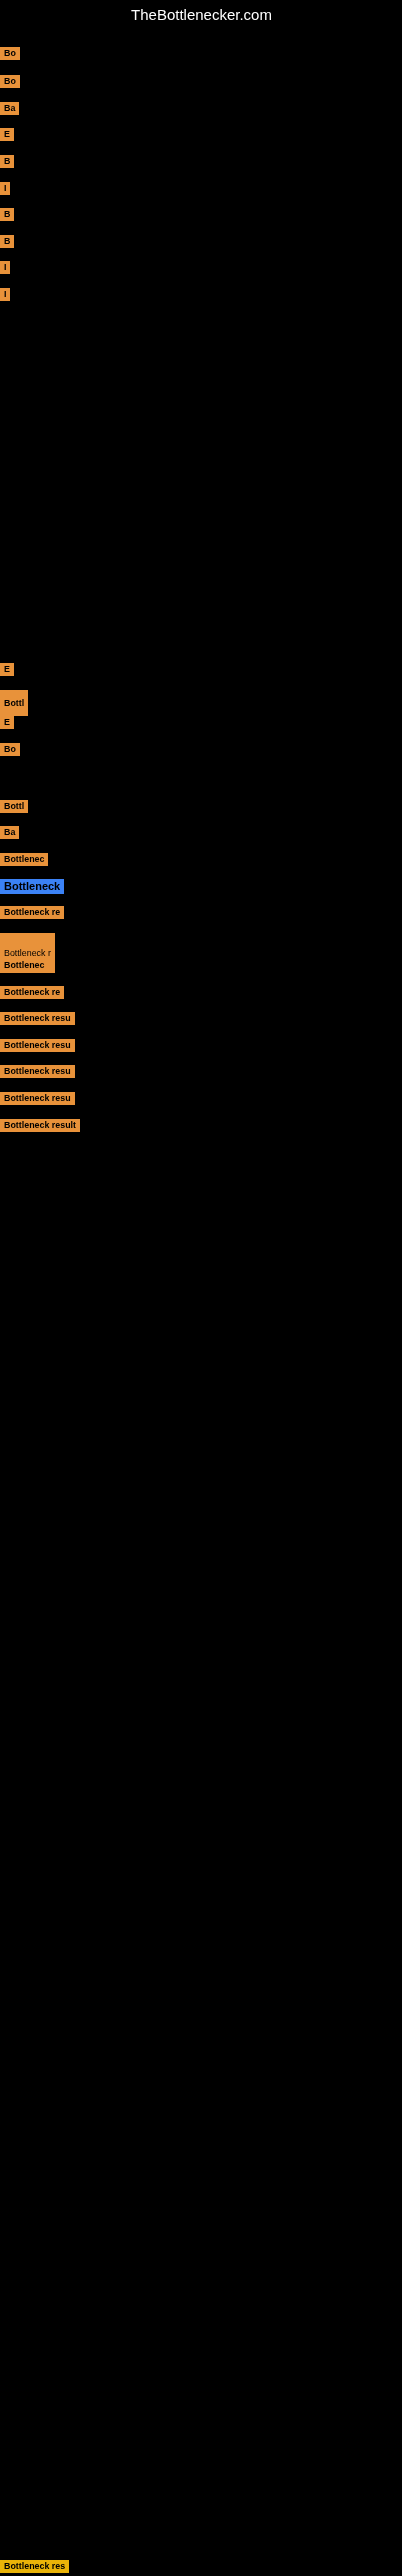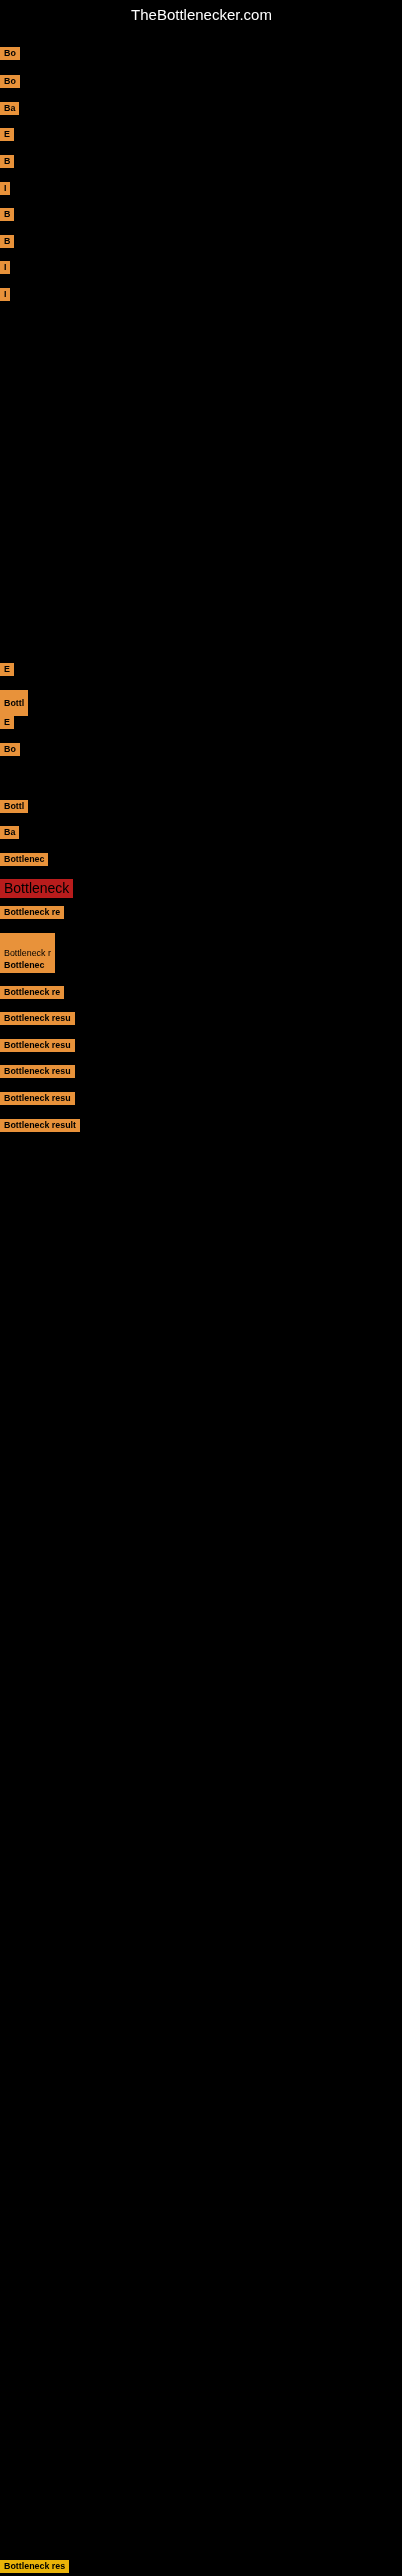--- a/index.html
+++ b/index.html
@@ -34,21 +34,21 @@
     <div style="position: absolute; top: 208px; left: 0px; background-color: rgb(232, 146, 58); color: rgb(0, 0, 0); font-size: 8.9px; font-weight: bold; padding: 1.6px 4px; display: inline-block; white-space: nowrap;">B</div>
     <div style="position: absolute; top: 234px; left: 0px; background-color: rgb(232, 146, 58); color: rgb(0, 0, 0); font-size: 8.9px; font-weight: bold; padding: 1.6px 4px; display: inline-block; white-space: nowrap;">I</div>
     <div style="position: absolute; top: 261px; left: 0px; background-color: rgb(232, 146, 58); color: rgb(0, 0, 0); font-size: 8.9px; font-weight: bold; padding: 1.6px 4px; display: inline-block; white-space: nowrap;">I</div>
     <div style="position: absolute; top: 636px; left: 0px; background-color: rgb(232, 146, 58); color: rgb(0, 0, 0); font-size: 8.9px; font-weight: bold; padding: 1.6px 4px; display: inline-block; white-space: nowrap;">E</div>
     <div style="position: absolute; top: 663px; left: 0px; background-color: rgb(232, 146, 58); color: rgb(0, 0, 0); font-size: 8.9px; font-weight: bold; padding: 8px 4px; display: inline-block; white-space: nowrap;">Bottl</div>
     <div style="position: absolute; top: 689px; left: 0px; background-color: rgb(232, 146, 58); color: rgb(0, 0, 0); font-size: 8.9px; font-weight: bold; padding: 1.6px 4px; display: inline-block; white-space: nowrap;">E</div>
     <div style="position: absolute; top: 716px; left: 0px; background-color: rgb(232, 146, 58); color: rgb(0, 0, 0); font-size: 8.9px; font-weight: bold; padding: 1.6px 4px; display: inline-block; white-space: nowrap;">Bo</div>
     <div style="position: absolute; top: 773px; left: 0px; background-color: rgb(232, 146, 58); color: rgb(0, 0, 0); font-size: 8.9px; font-weight: bold; padding: 1.6px 4px; display: inline-block; white-space: nowrap;">Bottl</div>
     <div style="position: absolute; top: 799px; left: 0px; background-color: rgb(232, 146, 58); color: rgb(0, 0, 0); font-size: 8.9px; font-weight: bold; padding: 1.6px 4px; display: inline-block; white-space: nowrap;">Ba</div>
     <div style="position: absolute; top: 826px; left: 0px; background-color: rgb(232, 146, 58); color: rgb(0, 0, 0); font-size: 8.9px; font-weight: bold; padding: 1.6px 4px; display: inline-block; white-space: nowrap;">Bottlenec</div>
-    <div style="position: absolute; top: 852px; left: 0px; background-color: #b91c1c; color: rgb(0, 0, 0); font-size: 14px; font-weight: normal; padding: 1.6px 4px; display: inline-block; white-space: nowrap;">Bottleneck</div>
+    <div style="position: absolute; top: 852px; left: 0px; background-color: #3b82f6; color: rgb(0, 0, 0); font-size: 11px; font-weight: bold; padding: 1.6px 4px; display: inline-block; white-space: nowrap;">Bottleneck</div>
     <div style="position: absolute; top: 879px; left: 0px; background-color: rgb(232, 146, 58); color: rgb(0, 0, 0); font-size: 8.9px; font-weight: bold; padding: 1.6px 4px; display: inline-block; white-space: nowrap;">Bottleneck re</div>
     <div style="position: absolute; top: 906px; left: 0px; background-color: rgb(232, 146, 58); color: rgb(0, 0, 0); font-size: 8.9px; font-weight: normal; padding: 15px 4px; display: inline-block; white-space: nowrap;">Bottleneck r</div>
     <div style="position: absolute; top: 932px; left: 0px; background-color: rgb(232, 146, 58); color: rgb(0, 0, 0); font-size: 8.9px; font-weight: bold; padding: 1.6px 4px; display: inline-block; white-space: nowrap;">Bottlenec</div>
     <div style="position: absolute; top: 959px; left: 0px; background-color: rgb(232, 146, 58); color: rgb(0, 0, 0); font-size: 8.9px; font-weight: bold; padding: 1.6px 4px; display: inline-block; white-space: nowrap;">Bottleneck re</div>
     <div style="position: absolute; top: 985px; left: 0px; background-color: rgb(232, 146, 58); color: rgb(0, 0, 0); font-size: 8.9px; font-weight: bold; padding: 1.6px 4px; display: inline-block; white-space: nowrap;">Bottleneck resu</div>
     <div style="position: absolute; top: 1012px; left: 0px; background-color: rgb(232, 146, 58); color: rgb(0, 0, 0); font-size: 8.9px; font-weight: bold; padding: 1.6px 4px; display: inline-block; white-space: nowrap;">Bottleneck resu</div>
     <div style="position: absolute; top: 1038px; left: 0px; background-color: rgb(232, 146, 58); color: rgb(0, 0, 0); font-size: 8.9px; font-weight: bold; padding: 1.6px 4px; display: inline-block; white-space: nowrap;">Bottleneck resu</div>
     <div style="position: absolute; top: 1065px; left: 0px; background-color: rgb(232, 146, 58); color: rgb(0, 0, 0); font-size: 8.9px; font-weight: bold; padding: 1.6px 4px; display: inline-block; white-space: nowrap;">Bottleneck resu</div>
     <div style="position: absolute; top: 1092px; left: 0px; background-color: rgb(232, 146, 58); color: rgb(0, 0, 0); font-size: 8.9px; font-weight: bold; padding: 1.6px 4px; display: inline-block; white-space: nowrap; text-align: center;">Bottleneck result</div>
     <div style="position: absolute; top: 2533px; left: 0px; background-color: #eab308; color: rgb(0, 0, 0); font-size: 8.9px; font-weight: bold; padding: 1.6px 4px; display: inline-block; white-space: nowrap;">Bottleneck res</div>

